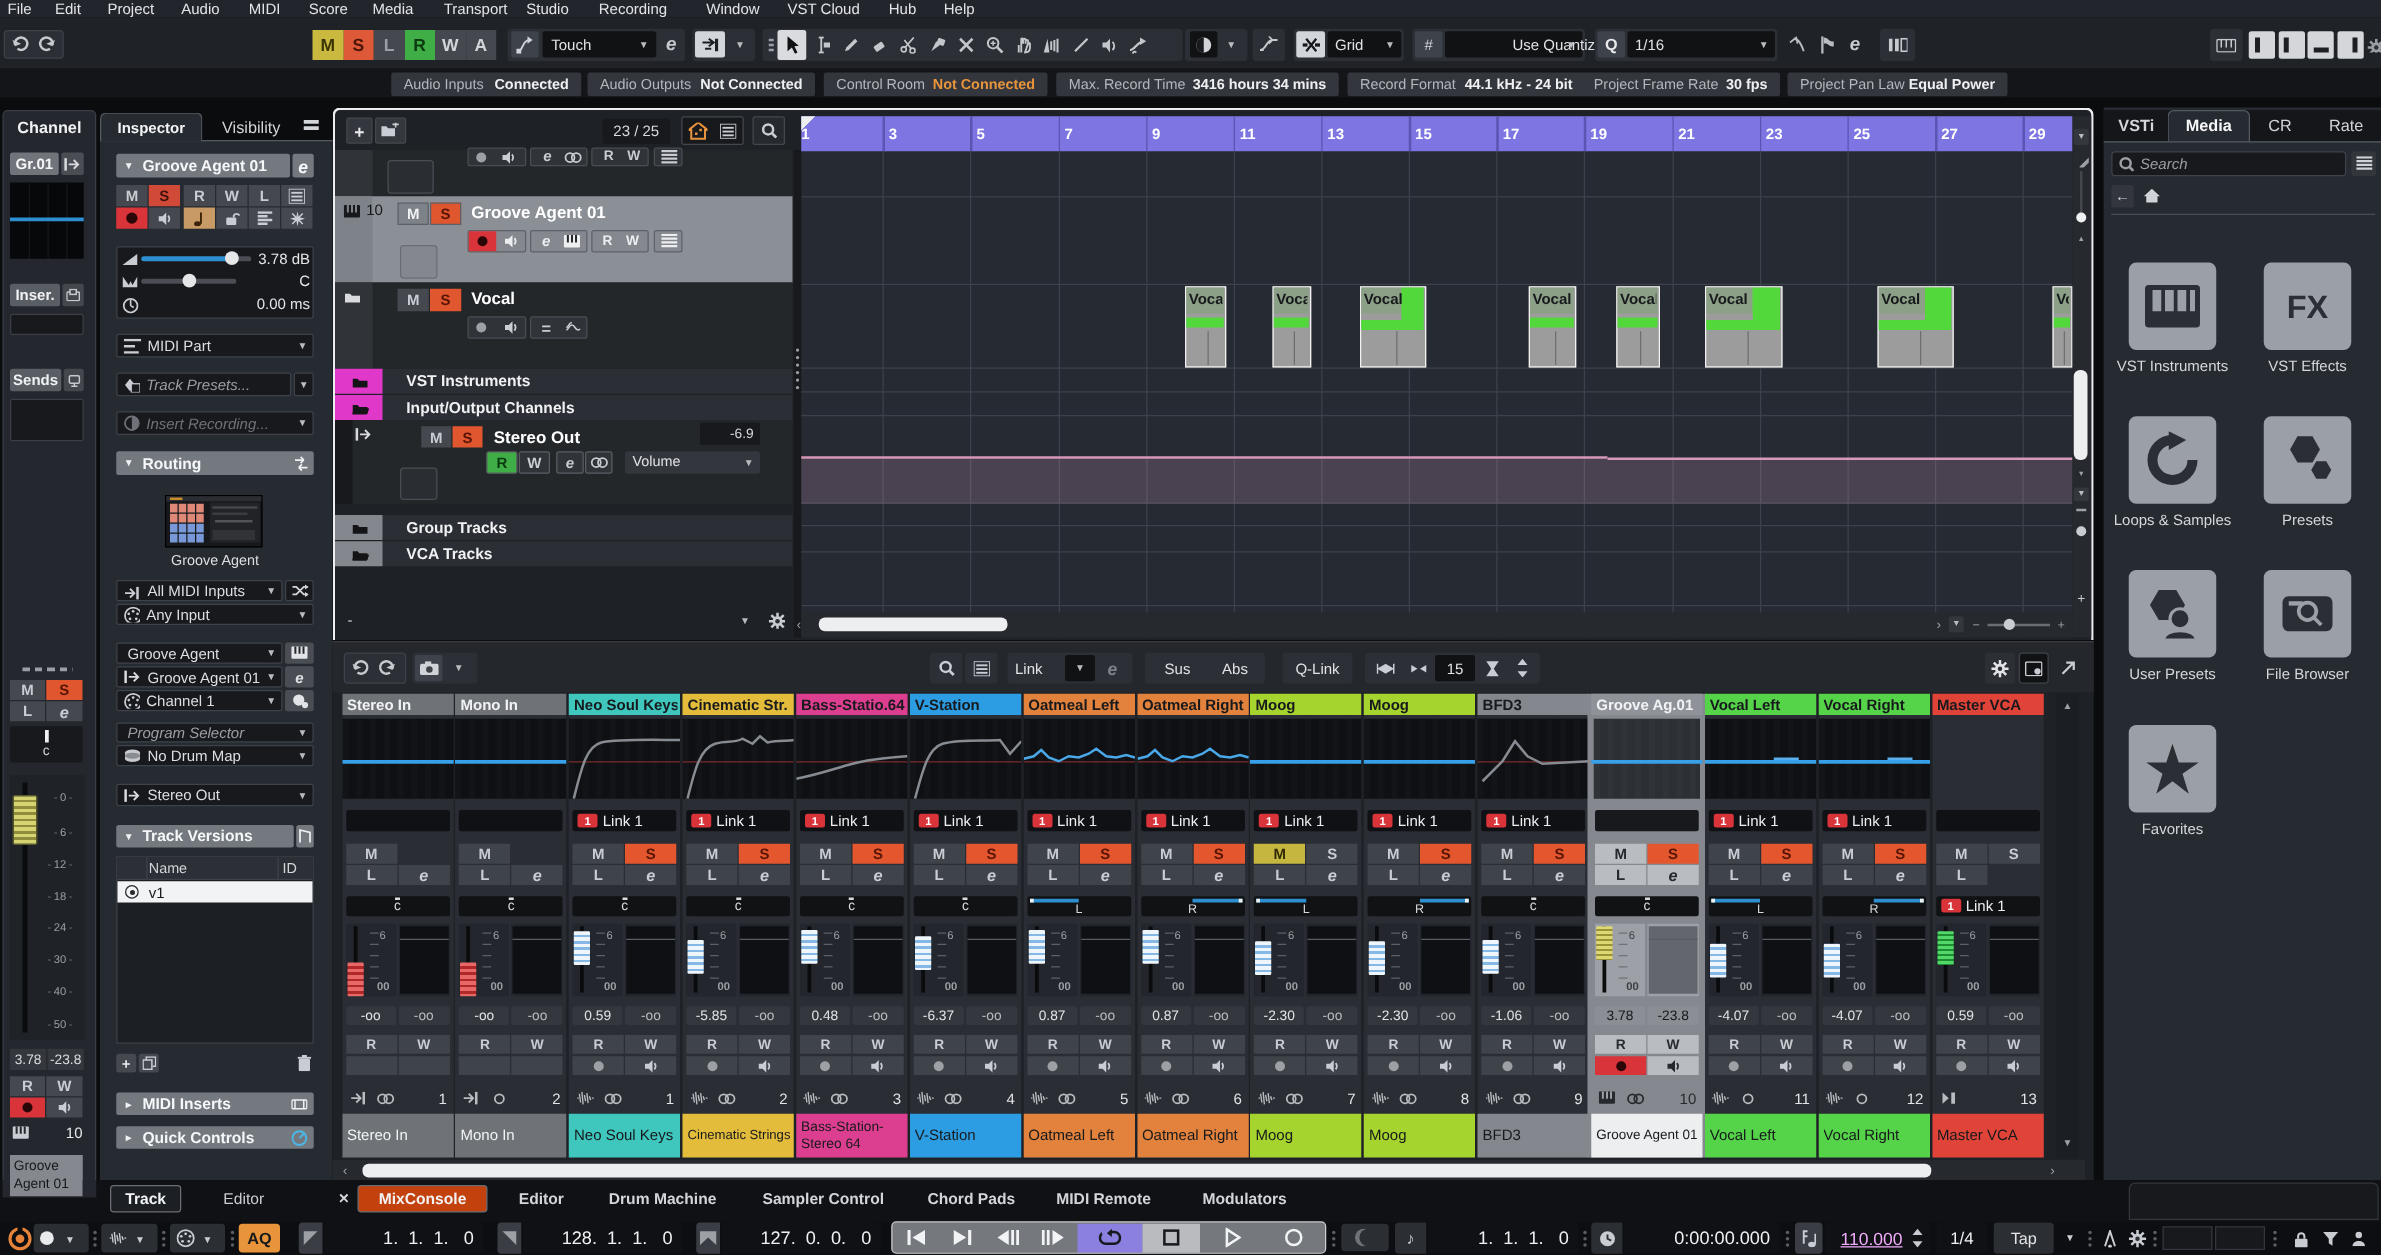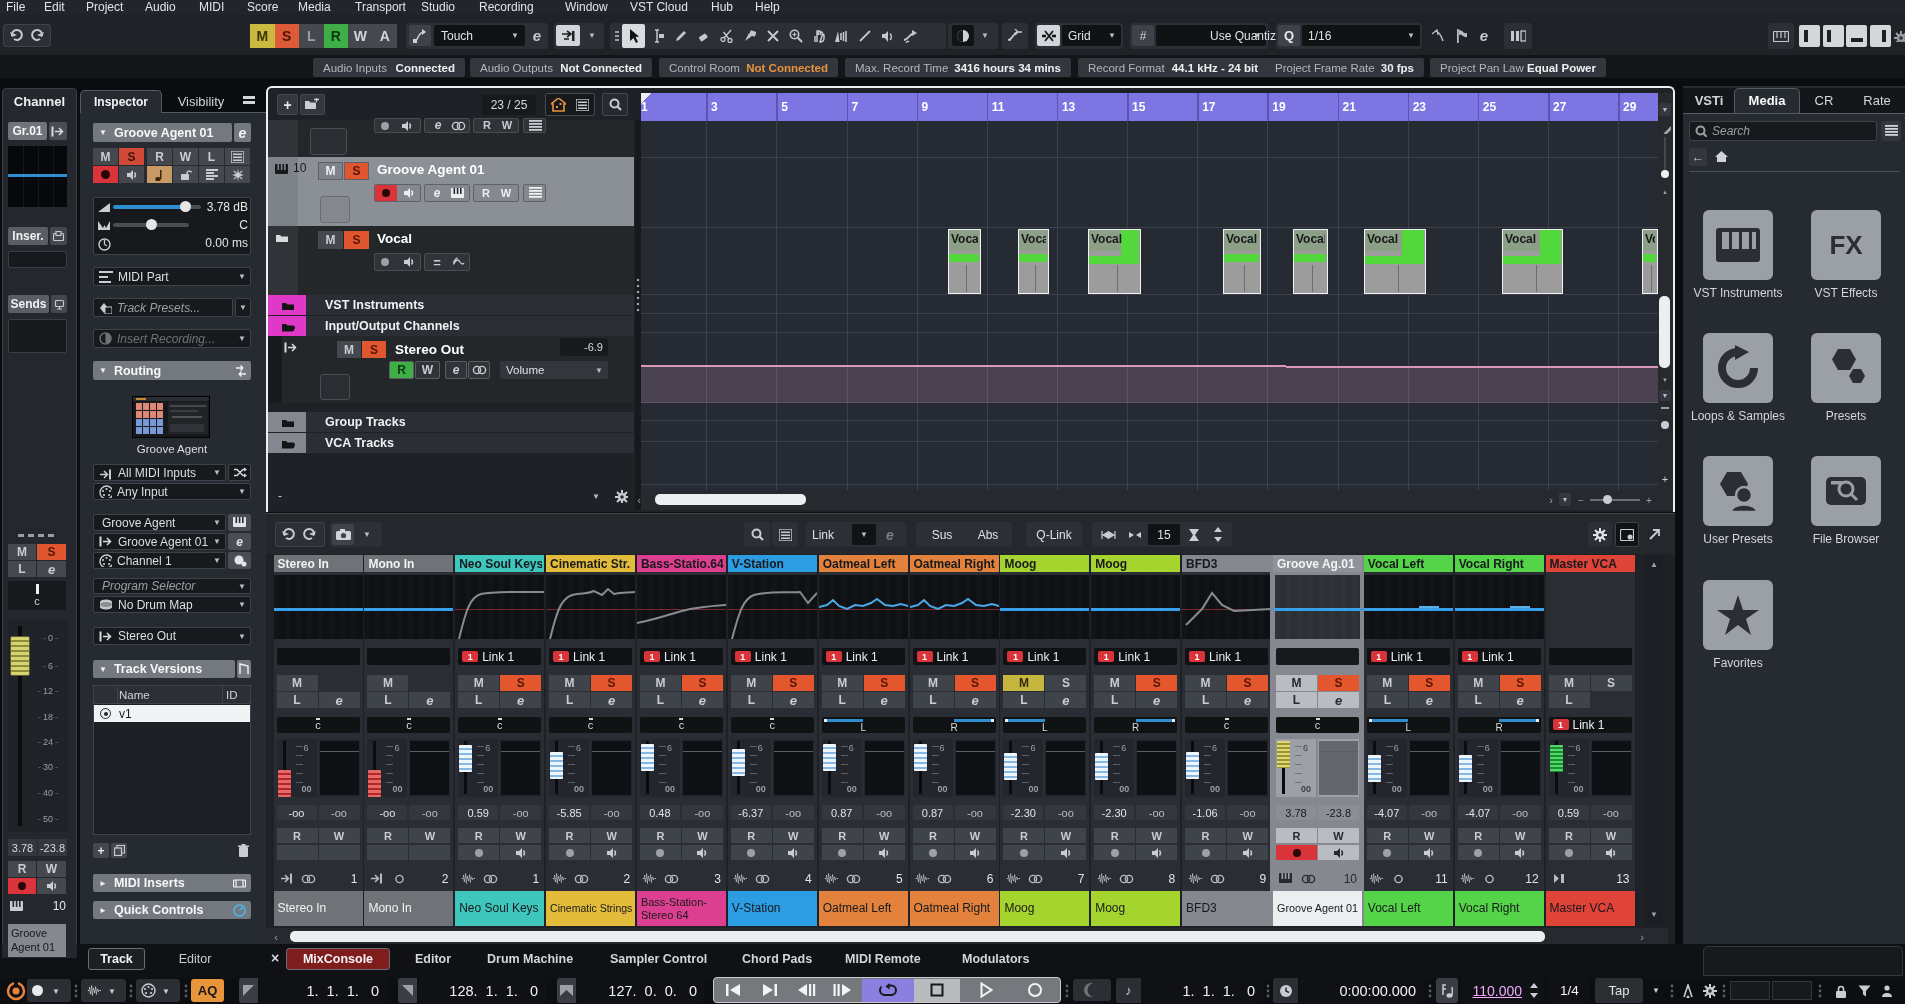--- a/index.html
+++ b/index.html
@@ -2147,21 +2147,21 @@
       <path d="M23 3 L28 18 L44 18 L31 27 L36 43 L23 33 L10 43 L15 27 L2 18 L18 18 Z" fill="#2b2e34"></path>
     </svg>
   </div>
 <div class="tc" style="left:1685px;top:656px;width:106px;height:14px;font-size:12px;color:#d4d7da;">Favorites</div>
 <div class="" style="left:0px;top:944px;width:1905px;height:34px;background:#101114;"></div>
 <div class="" style="left:2px;top:944px;width:75px;height:14px;background:#24272d;"></div>
 <div class="" style="left:8px;top:924px;width:58px;height:33px;background:#85898f;font-size:11px;color:#16181c;line-height:14px;padding:2px 3px;">Groove<br>Agent 01</div>
 <div class="tc" style="left:88px;top:948px;width:57px;height:22px;background:#1c1f24;border:1px solid #6a6e74;border-radius:3px;font-size:12.5px;font-weight:bold;color:#f2f3f5;">Track</div>
 <div class="tc" style="left:165px;top:948px;width:60px;height:22px;font-size:12.5px;color:#c9ccd2;">Editor</div>
 <div class="tc" style="left:268px;top:950px;width:14px;height:16px;color:#d2d5d9;font-size:14px;font-weight:bold;">×</div>
-<div class="tc" style="left:286px;top:948px;width:104px;height:22px;background:#7f1d1d;border:1px solid #6a6e74;border-radius:3px;font-size:12.5px;font-weight:bold;color:#f2f3f5;">MixConsole</div>
+<div class="tc" style="left:286px;top:948px;width:104px;height:22px;background:#c2410c;border:1px solid #6a6e74;border-radius:3px;font-size:12.5px;font-weight:bold;color:#f2f3f5;">MixConsole</div>
 <div class="" style="left:415px;top:948px;width:120px;height:22px;font-size:12.5px;font-weight:bold;color:#d2d5d9;display:flex;align-items:center;">Editor</div>
 <div class="" style="left:487px;top:948px;width:120px;height:22px;font-size:12.5px;font-weight:bold;color:#d2d5d9;display:flex;align-items:center;">Drum Machine</div>
 <div class="" style="left:610px;top:948px;width:120px;height:22px;font-size:12.5px;font-weight:bold;color:#d2d5d9;display:flex;align-items:center;">Sampler Control</div>
 <div class="" style="left:742px;top:948px;width:120px;height:22px;font-size:12.5px;font-weight:bold;color:#d2d5d9;display:flex;align-items:center;">Chord Pads</div>
 <div class="" style="left:845px;top:948px;width:120px;height:22px;font-size:12.5px;font-weight:bold;color:#d2d5d9;display:flex;align-items:center;">MIDI Remote</div>
 <div class="" style="left:962px;top:948px;width:120px;height:22px;font-size:12.5px;font-weight:bold;color:#d2d5d9;display:flex;align-items:center;">Modulators</div>
 <div class="" style="left:1703px;top:946px;width:200px;height:30px;background:#17191d;border:1px solid #33363c;border-radius:5px 5px 0 0;"></div>
 <div class="" style="left:0px;top:978px;width:1905px;height:26px;background:#0d0e11;"></div>
 <div class="tc" style="left:4px;top:980px;width:24px;height:22px;">
     <svg width="20" height="20" viewBox="0 0 20 20" style="position:static;">

